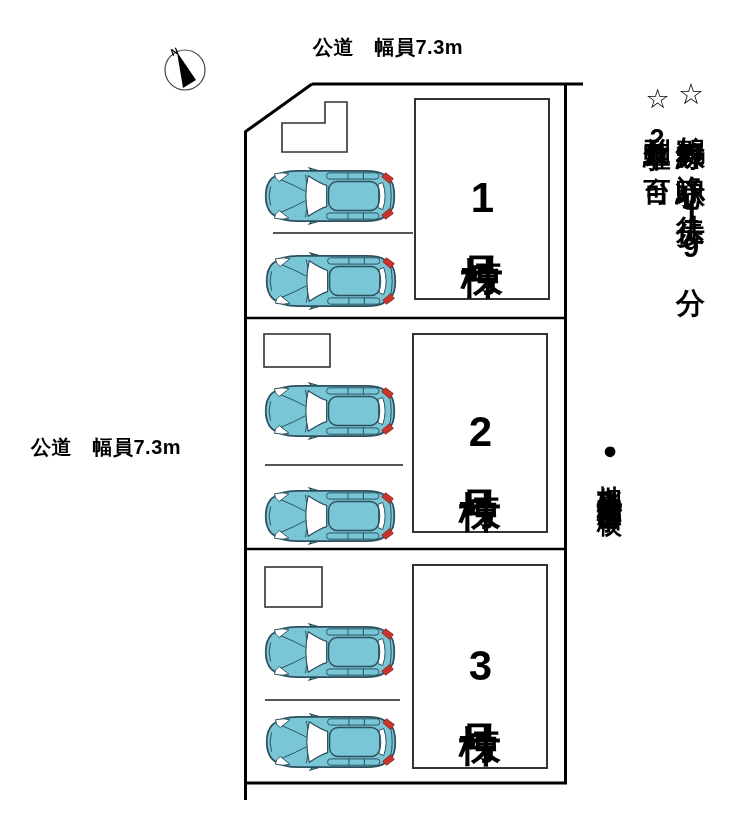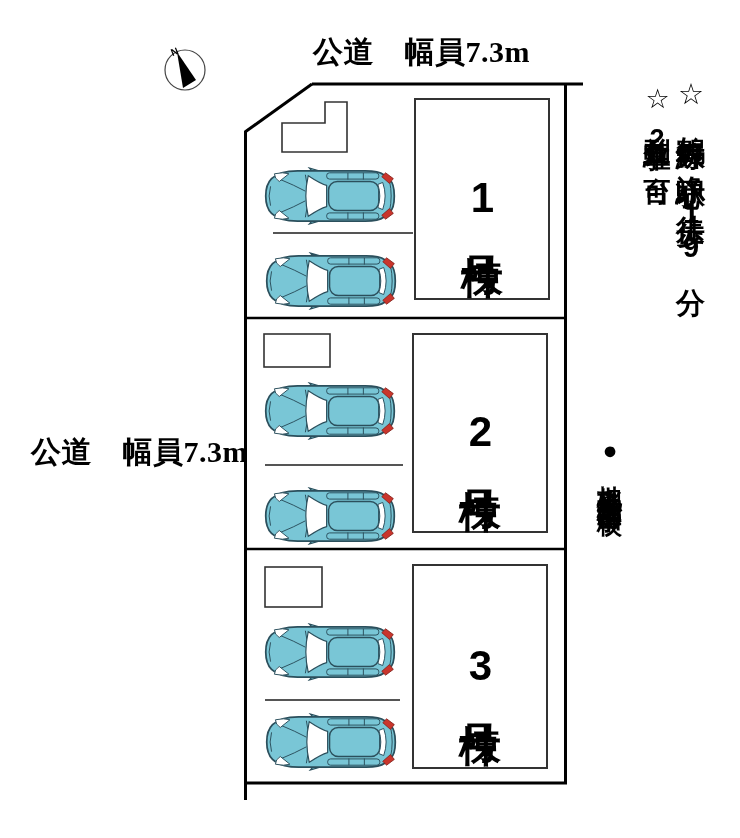--- a/index.html
+++ b/index.html
@@ -2,22 +2,22 @@
 <html><head>
 <meta charset="utf-8">
 <style>
   html,body{margin:0;padding:0;background:#fff;}
   .canvas{
     position:relative;width:740px;height:838px;background:#ffffff;overflow:hidden;
     font-family:"Liberation Sans","DejaVu Sans",sans-serif;color:#000;
   }
   .plan-svg{position:absolute;left:0;top:0;}
   .road-label{
-    position:absolute;font-weight:bold;font-size:30px;letter-spacing:0.5px;
-    white-space:pre;line-height:1;font-family:Liberation Serif, serif;
+    position:absolute;font-weight:bold;font-size:20px;letter-spacing:0.5px;
+    white-space:pre;line-height:1;
   }
   .road-label.top{left:313px;top:37px;}
   .road-label.left{left:31px;top:437px;}
   .building-label{
     position:absolute;display:flex;align-items:center;justify-content:center;
     writing-mode:vertical-rl;text-orientation:upright;
     font-weight:bold;font-size:42px;line-height:1;letter-spacing:1px;white-space:pre;
   }
   .building-label.b1{left:415px;top:99px;width:134px;height:200px;}
   .building-label.b2{left:413px;top:334px;width:134px;height:198px;}

